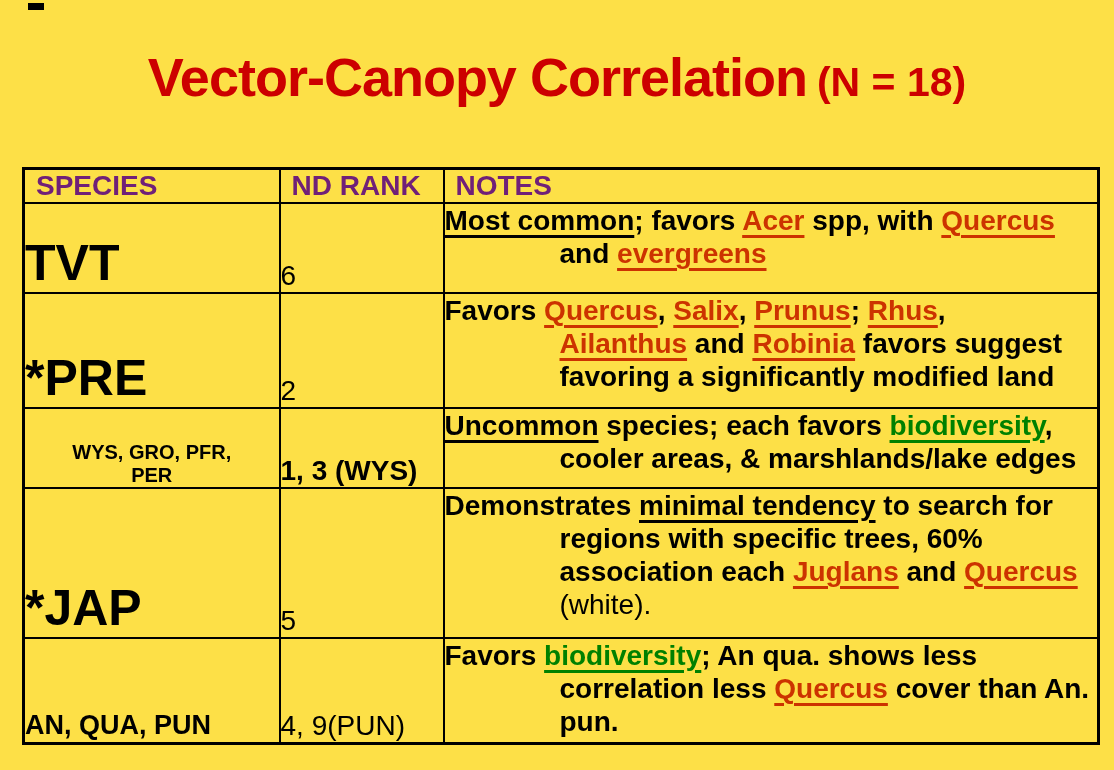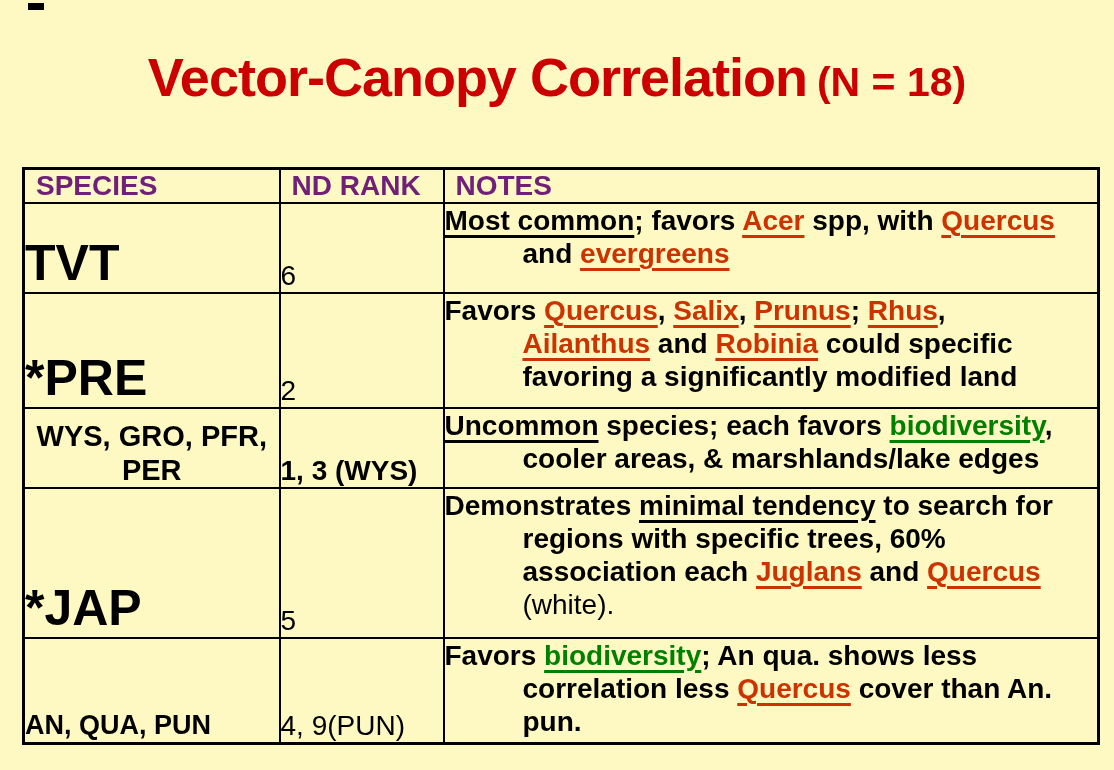--- a/index.html
+++ b/index.html
@@ -1,20 +1,20 @@
 <!DOCTYPE html>
 <html style="--title_red: #CC0000; --header_purple: #702078; --link_orange: #CC3300; --link_green: #008000; --border_black: #000000;"><head>
 <meta charset="utf-8">
 <style>
   html, body { margin: 0; padding: 0; background: #ffffff; }
   #slide {
     position: relative;
     width: 1114px;
     height: 770px;
-    background: #fef9c3;
+    background: #fde047;
     font-family: "Liberation Sans", sans-serif;
     overflow: hidden;
   }
   #stray-mark {
     position: absolute;
     left: 28px; top: 3px;
     width: 16px; height: 7px;
     background: #000000;
   }
   .title {
@@ -65,42 +65,42 @@
   }
   td.species {
     vertical-align: bottom;
     font-weight: bold;
     color: #000;
     padding: 0 4px 8px 14px;
     line-height: 1.15;
     white-space: nowrap;
   }
   td.species.sp-large  { font-size: 50px; }
-  td.species.sp-medium { font-size: 29px; }
+  td.species.sp-medium { font-size: 20px; }
   td.species.sp-an     { font-size: 27px; padding-left: 24px; }
   td.species.center    { text-align: center; padding-left: 4px; }
   td.rank {
     vertical-align: bottom;
     font-size: 28px;
     font-weight: normal;
     color: #000;
     padding: 0 2px 8px 10px;
     white-space: nowrap;
   }
   td.rank.bold { font-weight: bold; }
   td.notes {
     vertical-align: top;
     font-size: 28px;
     font-weight: bold;
     color: #000;
     padding: 5px 2px 2px 10px;
     line-height: 33px;
   }
   .note-line { white-space: nowrap; }
-  .note-line.cont { padding-left: 78px; }
+  .note-line.cont { padding-left: 78px; margin-left: 37px; }
   .seg-bu {
     text-decoration: underline;
     text-decoration-thickness: 3px;
     text-underline-offset: 5px;
   }
   .seg-o {
     color: var(--link_orange, #CC3300);
     text-decoration: underline;
     text-decoration-thickness: 3px;
     text-underline-offset: 5px;
@@ -147,21 +147,21 @@
             <div class="note-line cont"><span class="seg-b">and </span><span class="seg-o">evergreens</span></div>
           </td>
         </tr>
         <tr>
           <td class="species sp-large">
             <div>*PRE</div>
           </td>
           <td class="rank">2</td>
           <td class="notes">
             <div class="note-line"><span class="seg-b">Favors </span><span class="seg-o">Quercus</span><span class="seg-b">, </span><span class="seg-o">Salix</span><span class="seg-b">, </span><span class="seg-o">Prunus</span><span class="seg-b">; </span><span class="seg-o">Rhus</span><span class="seg-b">,</span></div>
-            <div class="note-line cont"><span class="seg-o">Ailanthus</span><span class="seg-b"> and </span><span class="seg-o">Robinia</span><span class="seg-b"> could specific</span></div>
+            <div class="note-line cont"><span class="seg-o">Ailanthus</span><span class="seg-b"> and </span><span class="seg-o">Robinia</span><span class="seg-b"> favors suggest</span></div>
             <div class="note-line cont"><span class="seg-b">favoring a significantly modified land</span></div>
           </td>
         </tr>
         <tr>
           <td class="species sp-medium center">
             <div>WYS, GRO, PFR,</div>
             <div>PER</div>
           </td>
           <td class="rank bold">1, 3 (WYS)</td>
           <td class="notes">

